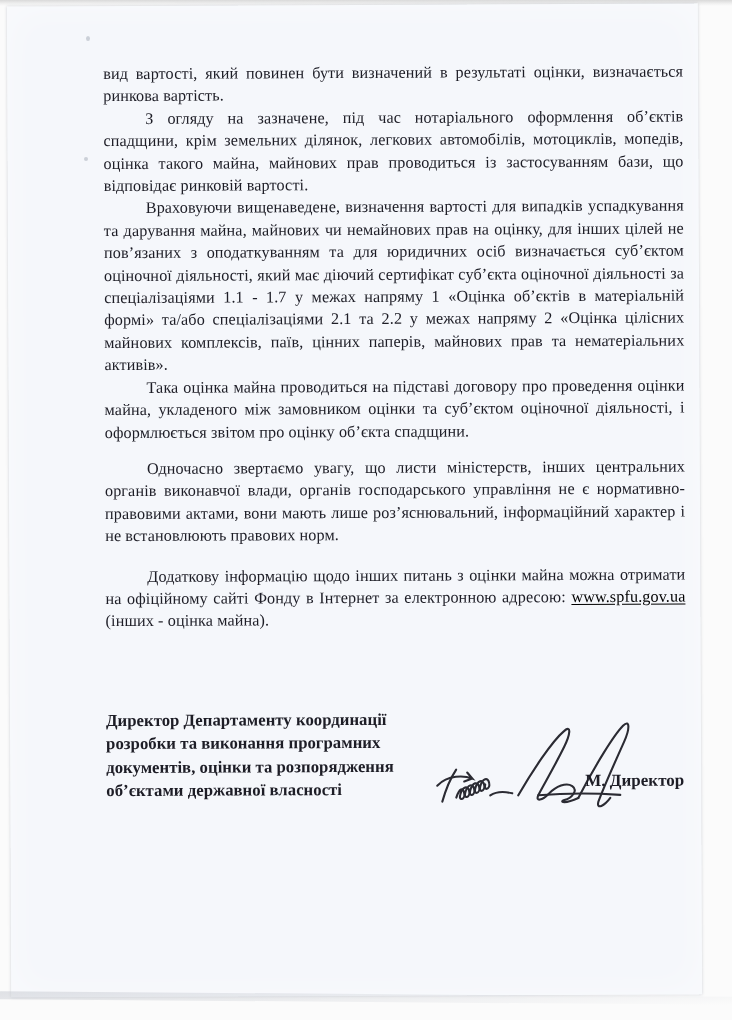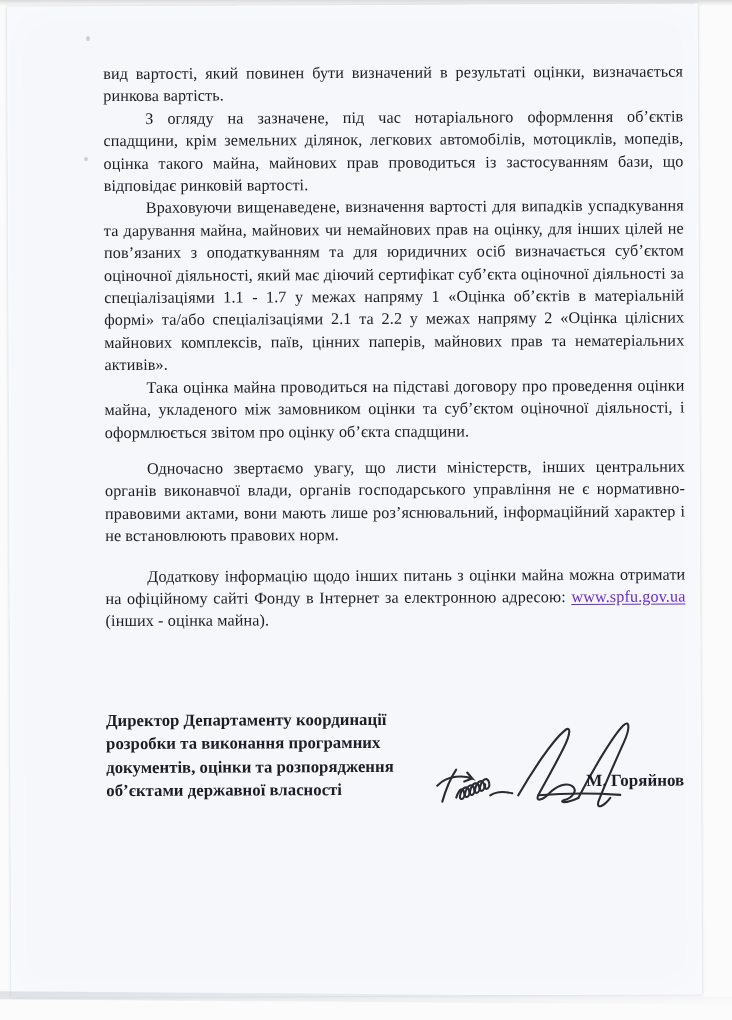--- a/index.html
+++ b/index.html
@@ -33,21 +33,21 @@
     margin:0;
     font-size:16.2px;line-height:22.4px;
     text-align:justify;
     text-indent:42px;
     letter-spacing:.1px;
   }
   .body-par.no-indent{text-indent:0;}
   .body-par.gap-sm{margin-top:14px;}
   .body-par.gap-md{margin-top:18px;}
   .link{
-    color:#6d28d9;text-decoration:underline;text-underline-offset:2px;
+    color:#000000;text-decoration:underline;text-underline-offset:2px;
   }
   .sig-row{
     margin-top:76px;
     display:flex;align-items:flex-start;
     text-indent:0;
   }
   .sig-titles{
     width:342px;
     font-weight:bold;font-size:16.8px;line-height:23.4px;
     text-align:left;
@@ -92,21 +92,21 @@
     <div class="sig-right">
       <svg class="sig-scribble" viewBox="0 0 250 108" fill="none" stroke="#2b2b33" stroke-width="2.1" stroke-linecap="round">
         <path d="M8,92 C12,78 18,66 22,60"></path>
         <path d="M3,76 C14,65 30,66 38,69 L33,63 M38,69 L30,72"></path>
         <path d="M22,88 c3,-9 7,-11 8,-4 c1,6 -6,8 -4,1 c2,-8 8,-10 9,-3 c1,6 -6,8 -4,1 c2,-8 8,-10 9,-3 c1,6 -6,8 -4,1 c2,-8 8,-10 9,-3 c1,6 -6,8 -4,1 c2,-8 8,-10 9,-3 c1,6 -6,8 -4,1 c2,-8 8,-10 9,-3 c1,6 -6,8 -4,1"></path>
         <path d="M56,86 c6,-4 14,-4 22,-2"></path>
         <path d="M84,86 C98,62 118,32 130,22 C138,15 136,26 130,38 C120,58 108,78 104,86 C101,93 108,91 114,85 C122,77 132,73 138,77 C144,81 138,89 130,91 C124,93 131,95 144,89"></path>
         <path d="M144,89 C160,58 180,26 189,17 C196,10 196,20 190,33 C180,55 168,82 164,93 C162,101 170,97 176,89"></path>
         <path d="M104,86 C130,84 160,84 186,86"></path>
       </svg>
-      <span class="sig-name">М. Горяйнов</span>
+      <span class="sig-name">М. Директор</span>
     </div>
   </div>
 
 </div>
 
 <div class="speck s1"></div>
 <div class="speck s2"></div>
 <div class="scan-edge-bottom"></div>
 
 </body></html>

